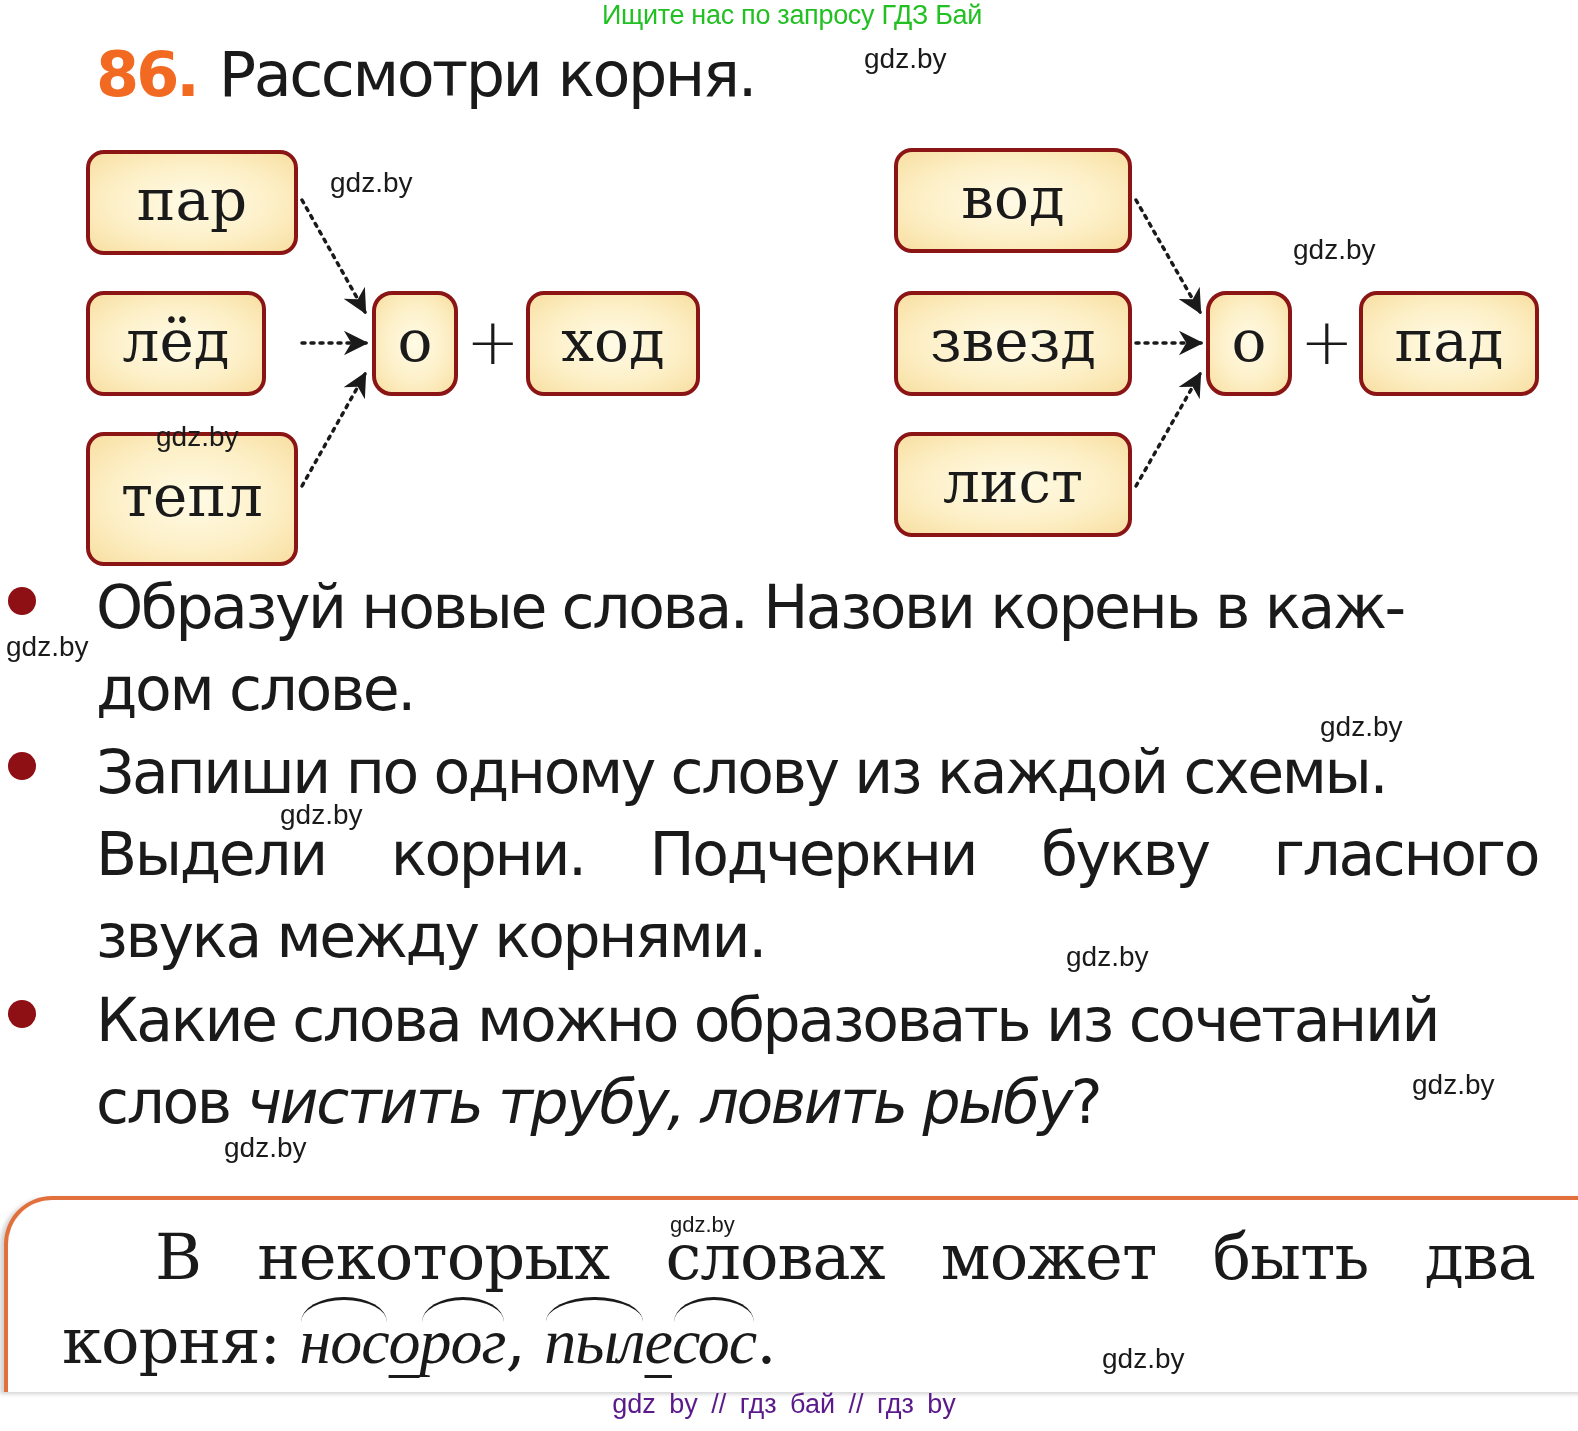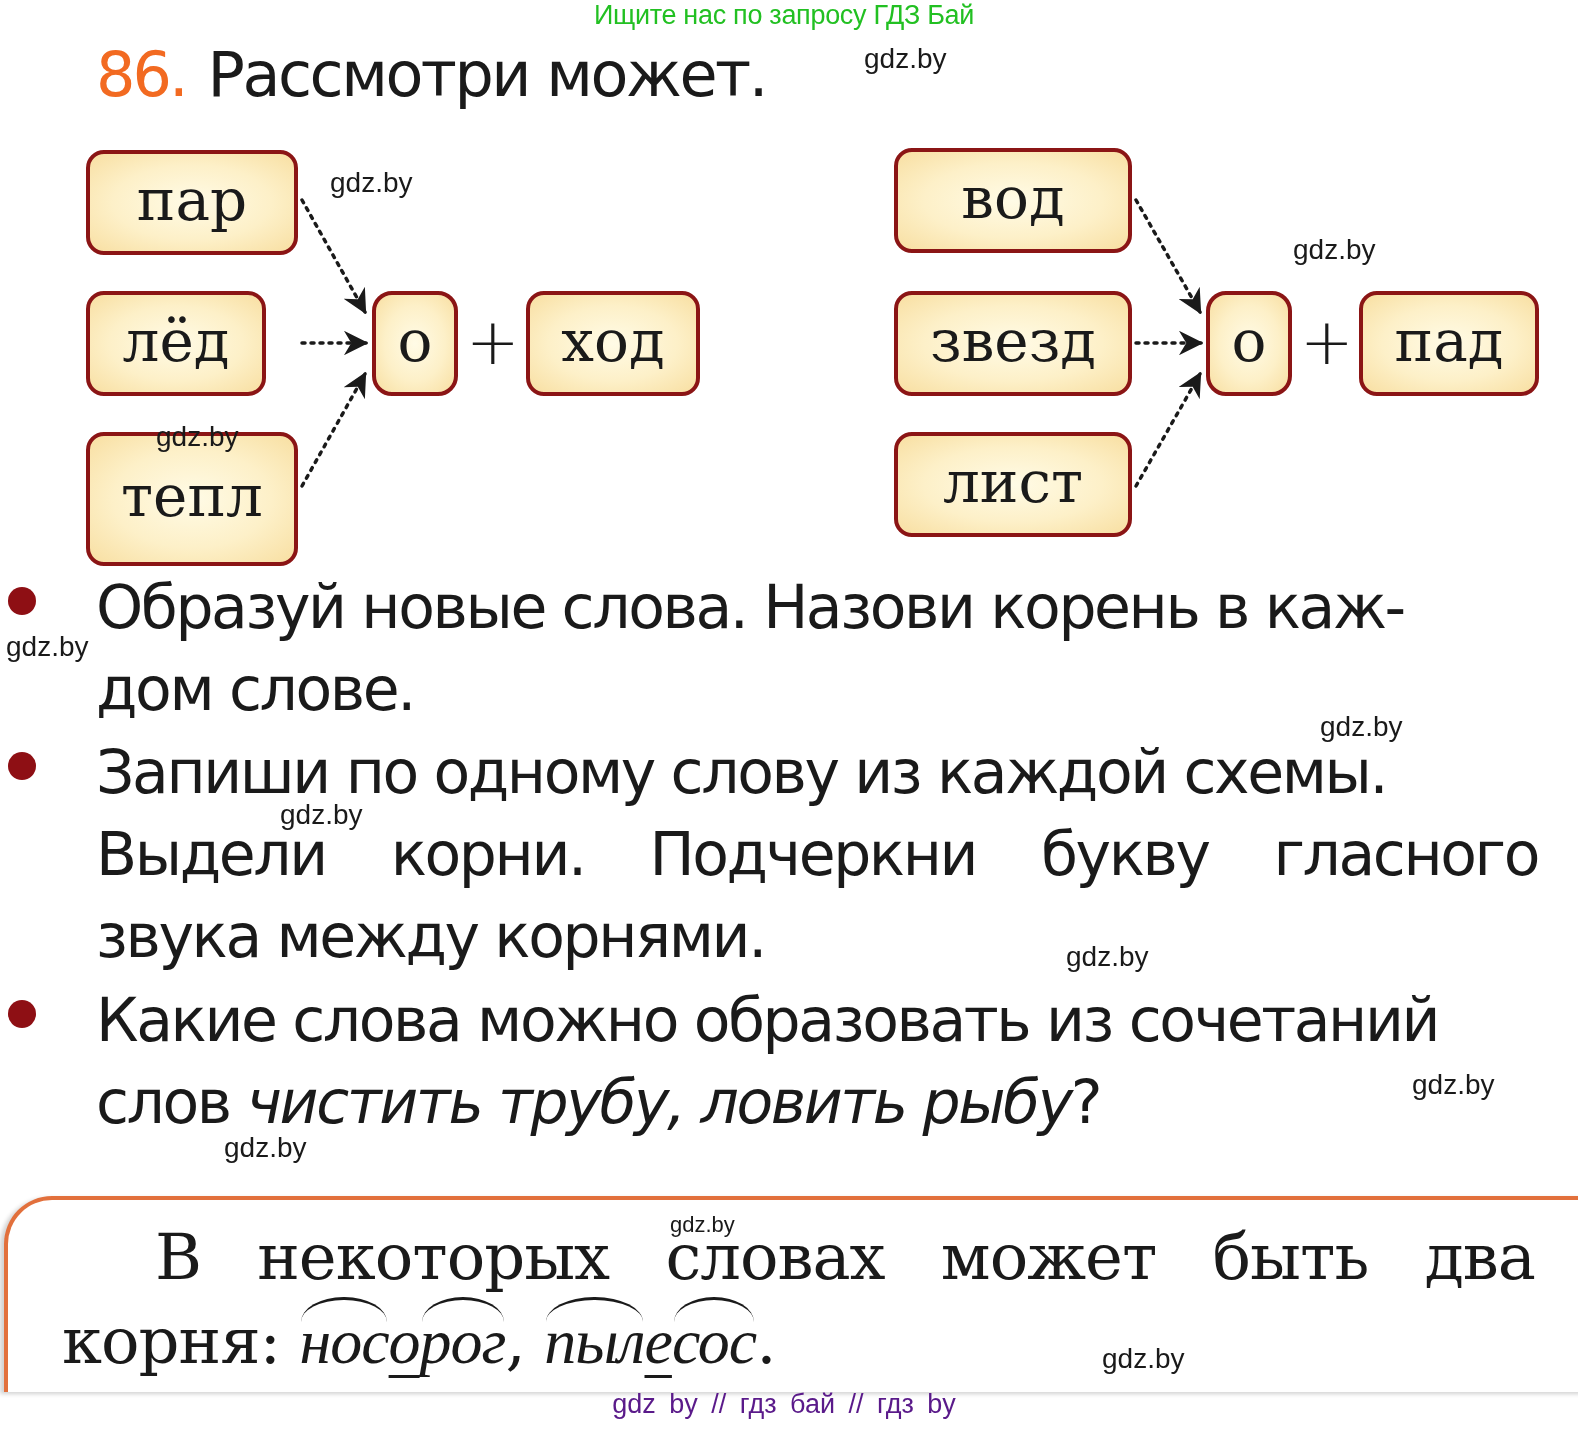--- a/index.html
+++ b/index.html
@@ -1,20 +1,20 @@
 <!DOCTYPE html>
 <html><head>
 <meta charset="utf-8">
 <style>
   html, body { margin:0; padding:0; background:#ffffff; }
   body { width:1578px; height:1431px; position:relative; overflow:hidden; font-family:"DejaVu Sans", sans-serif; color:#1a1a1a; }
   .abs { position:absolute; }
-  .top-banner { left:0; width:1568px; top:0; text-align:center; font-family:"Liberation Sans", sans-serif; font-size:27px; color:#22c022; line-height:30px; letter-spacing:-0.3px; }
+  .top-banner { left:8px; width:1568px; top:0; text-align:center; font-family:"Liberation Sans", sans-serif; font-size:27px; color:#22c022; line-height:30px; letter-spacing:-0.3px; }
   .heading { left:96px; top:38px; height:80px; white-space:nowrap; }
-  .heading .num { font-family:"DejaVu Sans", sans-serif; font-weight:normal; font-size:62px; color:#f26a21; letter-spacing:-3px;margin-top:38px; }
+  .heading .num { font-family:"DejaVu Sans", sans-serif; font-weight:bold; font-size:62px; color:#f26a21; letter-spacing:-3px;margin-top:38px; }
   .heading .title { font-family:"DejaVu Sans", sans-serif; font-size:62px; color:#1a1a1a; margin-left:22px; letter-spacing:-2.5px; }
   .wm { font-family:"Liberation Sans", sans-serif; font-size:28px; color:#1a1a1a; line-height:30px; white-space:nowrap; }
 
   .box { position:absolute; box-sizing:border-box; border:4px solid #8b1515; border-radius:18px;
          background: radial-gradient(ellipse at 50% 50%, #fffbe6 0%, #fdf0c8 55%, #f8dfa2 100%);
          display:flex; align-items:center; justify-content:center;
          font-family:"DejaVu Serif", serif; font-size:58px; color:#1a1a1a; line-height:1; padding-bottom:6px; }
   .box.small { border-radius:20px; }
   .plus { position:absolute; font-family:"DejaVu Sans", sans-serif; font-size:64px; color:#1a1a1a; line-height:64px; font-weight:300; }
   svg.arrows { position:absolute; left:0; top:0; }
@@ -37,21 +37,21 @@
   .seg.link { text-decoration:underline; text-decoration-thickness:3px; text-underline-offset:12px; }
 
   .footer { position:absolute; left:0; width:1568px; top:1388px; text-align:center; font-family:"Liberation Sans", sans-serif; font-size:27px; color:#5a1a8a; line-height:32px; word-spacing:6px; }
 </style>
 </head>
 <body>
 
 <div class="abs top-banner">Ищите нас по запросу ГДЗ Бай</div>
 
 <div class="abs heading">
-  <span class="num">86.</span><span class="title">Рассмотри может.</span>
+  <span class="num">86.</span><span class="title">Рассмотри корня.</span>
 </div>
 <div class="abs wm" style="left:864px;top:44px;">gdz.by</div>
 
 <svg class="arrows" width="1578" height="560">
   <defs>
     <marker id="ah" viewBox="0 0 10 10" refX="9" refY="5" markerWidth="7" markerHeight="7" orient="auto-start-reverse">
       <path d="M0,0 L10,5 L0,10 L3,5 z" fill="#1a1a1a"></path>
     </marker>
   </defs>
   <g stroke="#1a1a1a" stroke-width="3.5" stroke-dasharray="3 6" stroke-linecap="round" fill="none">

